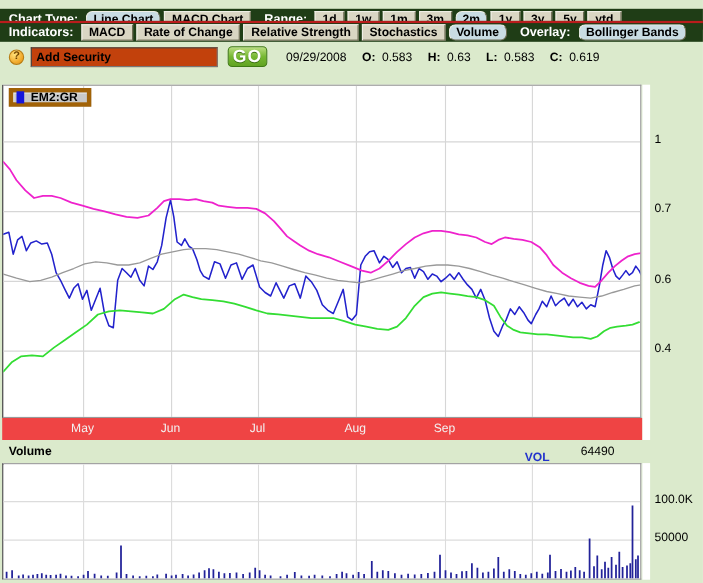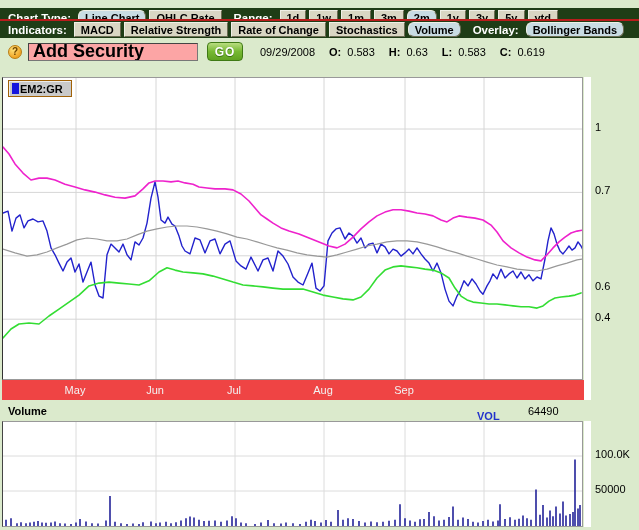--- a/index.html
+++ b/index.html
@@ -31,43 +31,43 @@
   }
   .help {
     width:14px; height:14px; border-radius:50%;
     background:radial-gradient(circle at 35% 30%, #ffe27a, #f0a424 70%);
     border:1px solid #b87c12; color:#6e4400; font-size:10px; font-weight:bold;
     display:inline-flex; align-items:center; justify-content:center; cursor:pointer;
   }
   .secinput {
     margin-left:6px; width:170px; height:18px; border:1px solid #777;
     border-top-color:#444; border-left-color:#444;
-    font-family:"Liberation Sans", sans-serif; font-size:18px; font-weight:bold;
-    padding-left:4px; background:#fca5a5; color:#000;
+    font-family:"Liberation Sans", sans-serif; font-size:11px; font-weight:bold;
+    padding-left:4px; background:#c2410c; color:#000;
   }
   .gobtn {
     margin-left:9px; width:36px; height:19px; border-radius:4px;
     background:linear-gradient(#b9dd80, #76b832 50%, #61a322);
-    border:1px solid #3f7a14; color:#fff; font-size:12px; font-weight:bold;
+    border:1px solid #3f7a14; color:#fff; font-size:16px; font-weight:bold;
     display:inline-flex; align-items:center; justify-content:center;
     text-shadow:0 1px 0 #3a6f12; letter-spacing:1px; cursor:pointer;
   }
   .qdate { margin-left:17px; font-size:11px; color:#000; }
   #quote-group { display:inline-flex; align-items:center; }
   .qlabel { font-size:11px; font-weight:bold; margin-left:14px; color:#000; }
   .qval { font-size:11px; margin-left:6px; color:#000; }
   .plot {
     position:absolute; left:2px; top:77px; width:581px; height:303px;
     background:#fff; border:1px solid #999; border-left-color:#333;
   }
   .plot svg { position:absolute; left:0; top:0; }
   .legend {
     position:absolute; left:5px; top:2px; height:17px; padding:0 8px 0 3px;
-    background:#c9c9c9; border:1px solid #a16207; box-shadow:inset 1px 1px 0 #ededed;
-    display:inline-flex; align-items:center; gap:1px;
+    background:#c9c9c9; border:4px solid #a16207; box-shadow:inset 1px 1px 0 #ededed;
+    display:inline-flex; align-items:center; gap:6px;
   }
   .legend .swatch { width:7px; height:11px; }
   .legend .sym { font-size:11px; font-weight:bold; color:#000; }
   .month-strip {
     position:absolute; left:2px; top:380px; width:582px; height:20px;
     background:#ef4444;
   }
   .month-label {
     position:absolute; top:4px; transform:translateX(-50%);
     color:#f2f2f2; font-size:11px;
@@ -86,42 +86,42 @@
 </style>
 </head>
 <body>
 
 <div id="app">
 
   <div class="tbar row1">
     <span class="tlabel">Chart Type:</span>
     <span class="bgroup" id="chart-type-group">
         <span class="btn sel">Line Chart</span>
-        <span class="btn">OHLC Rate</span>
+        <span class="btn">MACD Chart</span>
       </span>
     <span class="tlabel ml">Range:</span>
     <span class="bgroup" id="range-group">
         <span class="btn">1d</span>
         <span class="btn">1w</span>
         <span class="btn">1m</span>
         <span class="btn">3m</span>
         <span class="btn sel">2m</span>
         <span class="btn">1y</span>
         <span class="btn">3y</span>
         <span class="btn">5y</span>
         <span class="btn">ytd</span>
       </span>
   </div>
 
   <div class="tbar row2">
     <span class="tlabel">Indicators:</span>
     <span class="bgroup" id="indicators-group">
         <span class="btn">MACD</span>
+        <span class="btn">Rate of Change</span>
         <span class="btn">Relative Strength</span>
-        <span class="btn">Rate of Change</span>
         <span class="btn">Stochastics</span>
         <span class="btn sel">Volume</span>
       </span>
     <span class="tlabel ml">Overlay:</span>
     <span class="bgroup" id="overlay-group">
         <span class="btn sel">Bollinger Bands</span>
       </span>
   </div>
 
   <div class="secbar">
@@ -307,19 +307,19 @@
         <line x1="572" y1="104" x2="572" y2="37.5" stroke="#222299" stroke-width="1.6"></line>
         <line x1="575" y1="104" x2="575" y2="86.5" stroke="#222299" stroke-width="1.6"></line>
         <line x1="577" y1="104" x2="577" y2="83.0" stroke="#222299" stroke-width="1.6"></line>
         <line x1="580" y1="104" x2="580" y2="58.9" stroke="#222299" stroke-width="1.6"></line>
       </svg>
   </div>
 
   <div id="tick-layer">
       <div class="ytick" style="left: 595px; top: 121px;">1</div>
       <div class="ytick" style="left: 595px; top: 184.4px;">0.7</div>
-      <div class="ytick" style="left: 595px; top: 247.8px; margin-top: 32px;">0.6</div>
+      <div class="ytick" style="left: 595px; top: 247.8px;">0.6</div>
       <div class="ytick" style="left: 595px; top: 311.2px;">0.4</div>
       <div class="ytick" style="left: 595px; top: 448px;">100.0K</div>
       <div class="ytick" style="left: 595px; top: 483px;">50000</div>
     </div>
 
 </div>
 
 </body></html>

